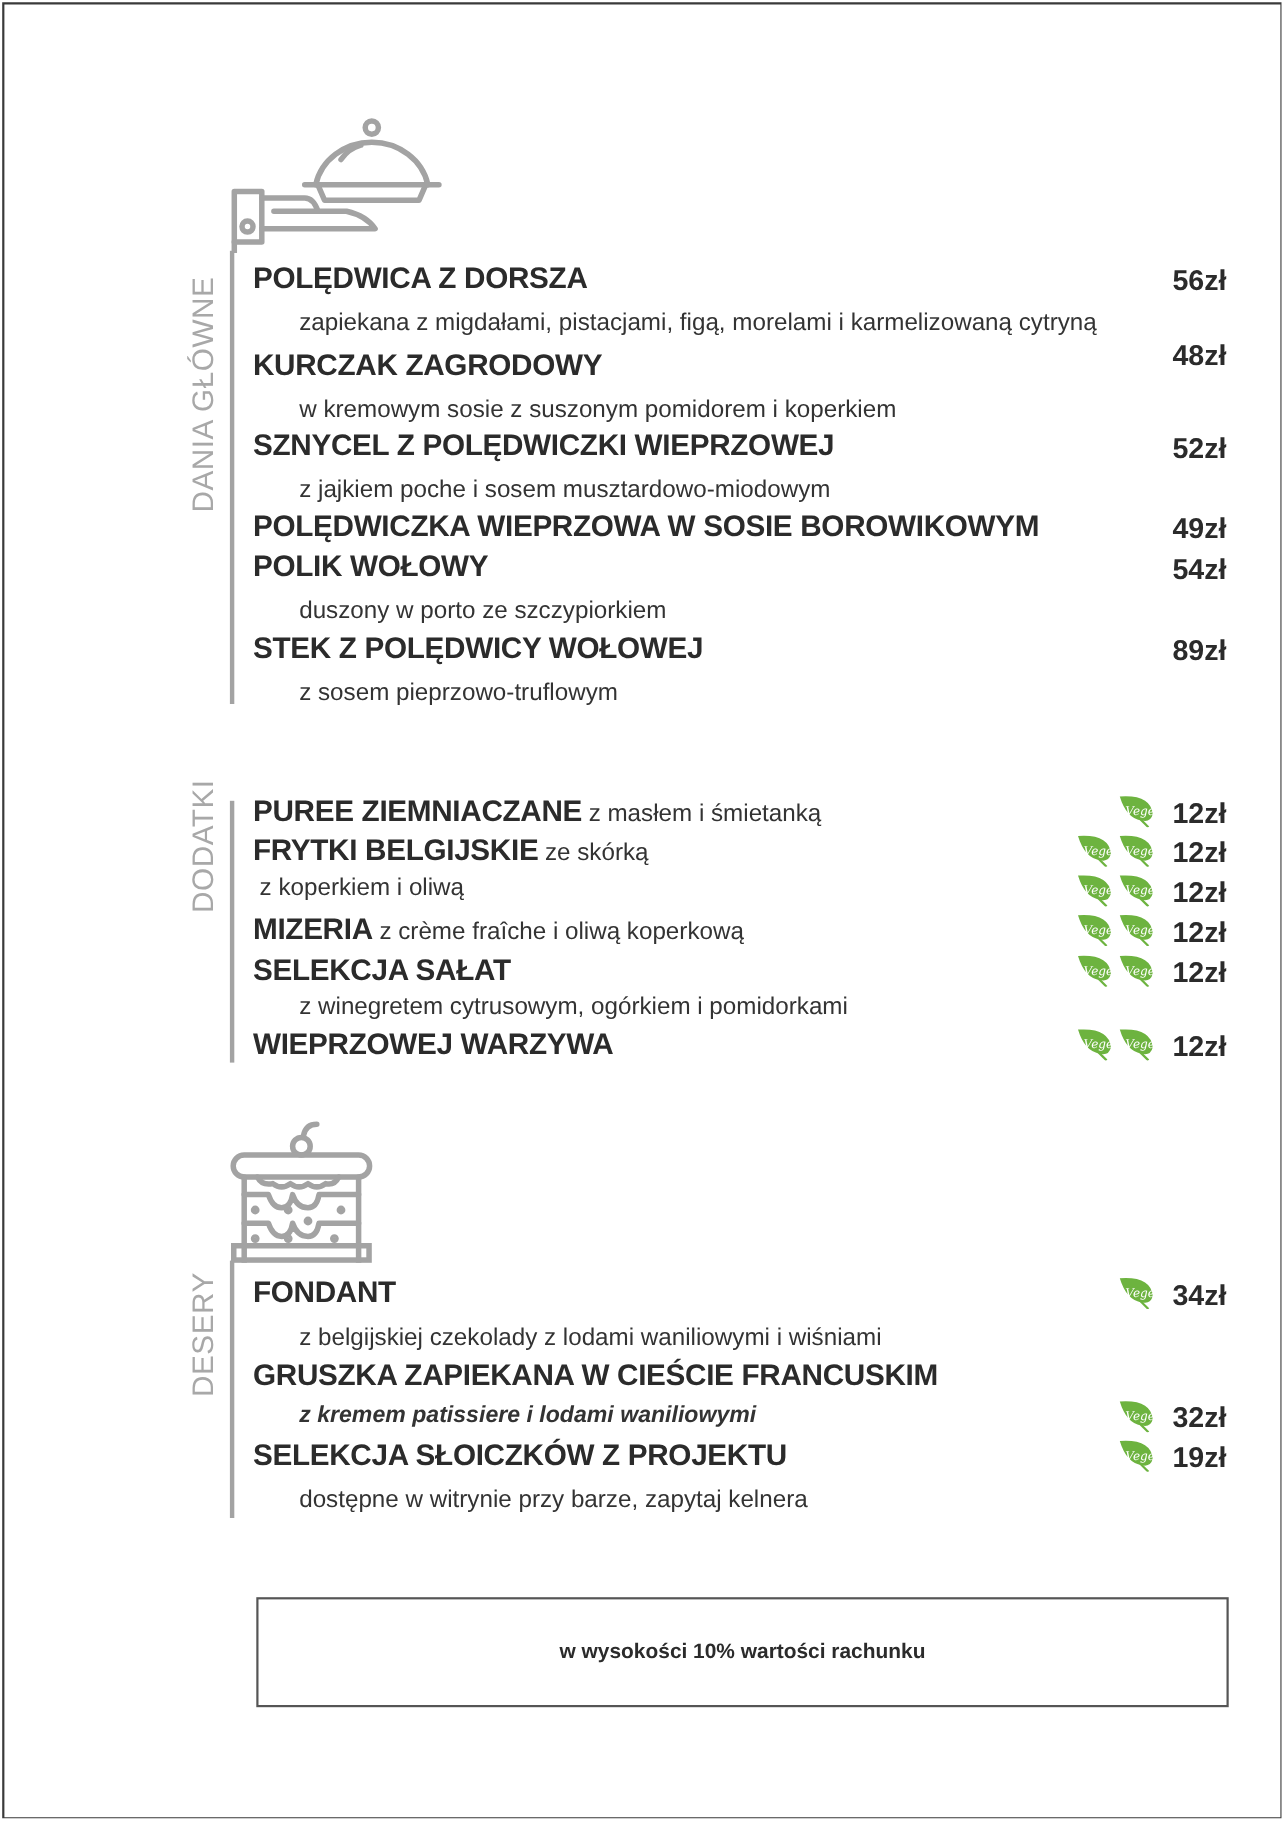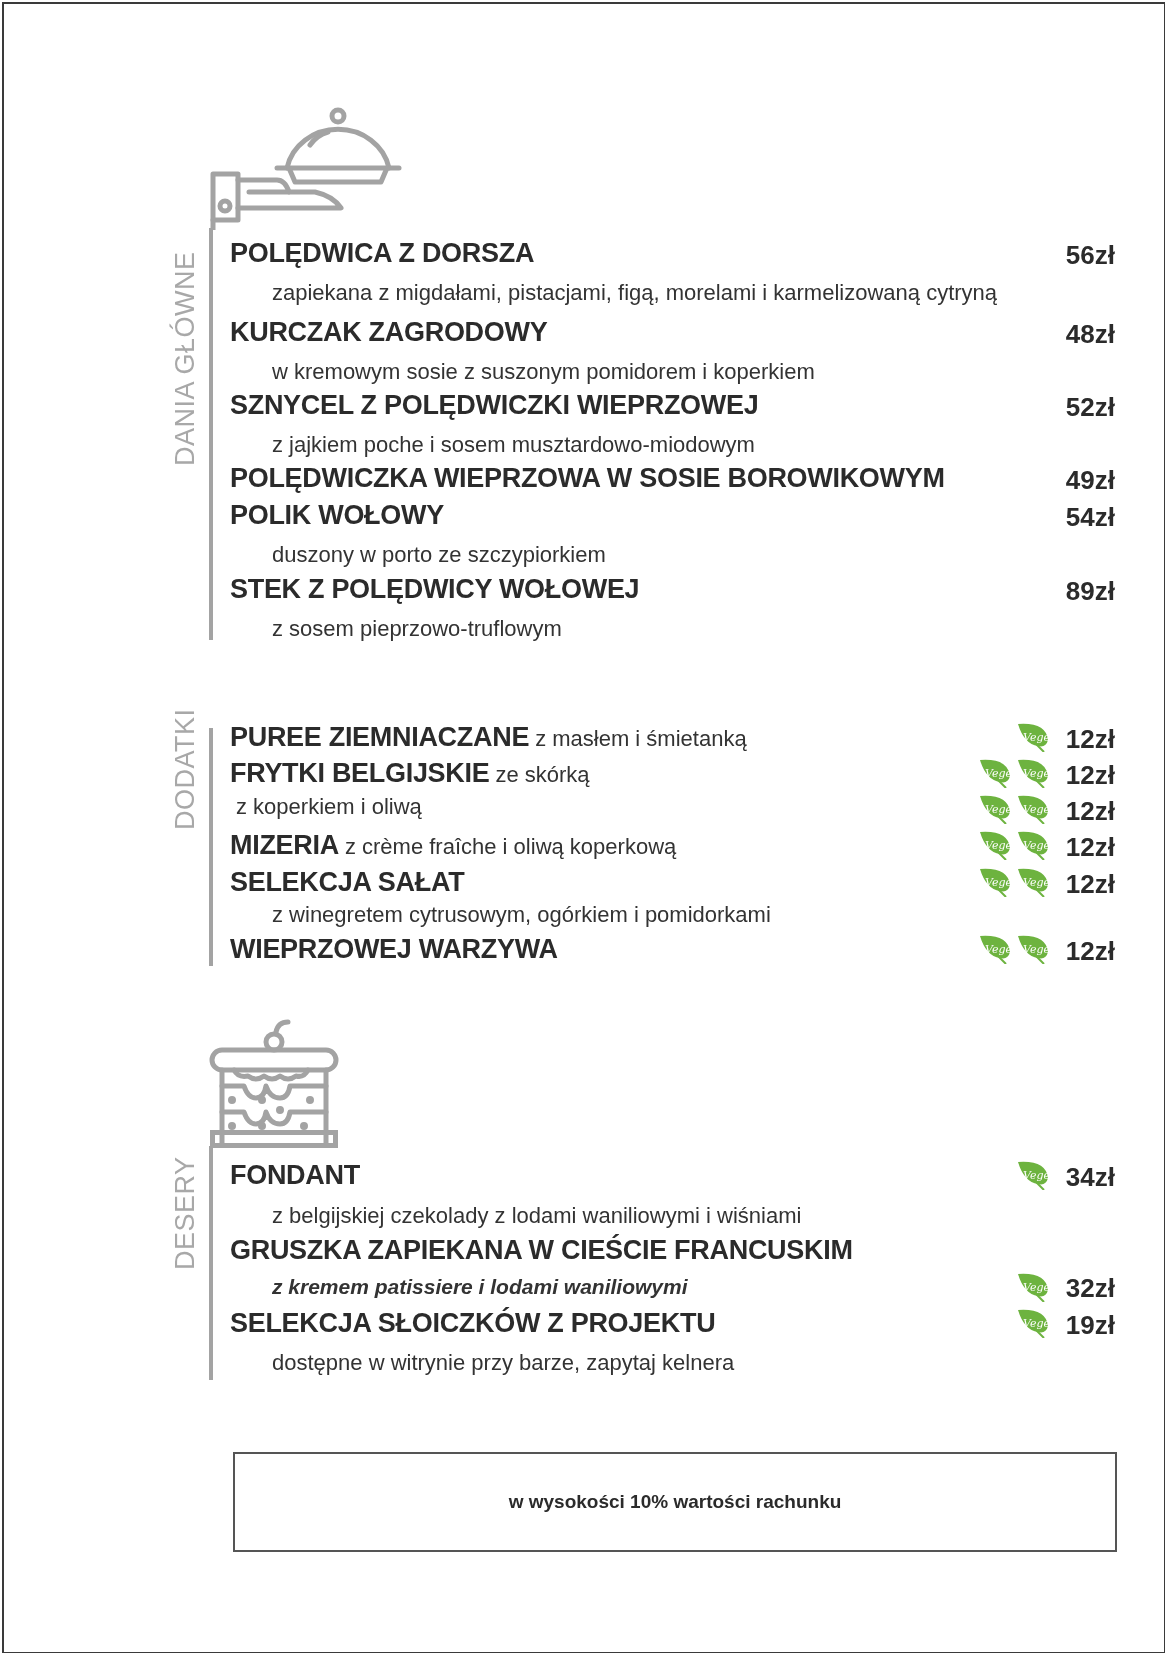--- a/index.html
+++ b/index.html
@@ -45,21 +45,21 @@
 
 <div class="row" style="top:238px">
     <span class="dish-name">POLĘDWICA Z DORSZA</span>
   </div>
 <div class="price" style="top:240px">56zł</div>
 <div class="desc" style="top:280px">zapiekana z migdałami, pistacjami, figą, morelami i karmelizowaną cytryną</div>
 
 <div class="row" style="top:317px">
     <span class="dish-name">KURCZAK ZAGRODOWY</span>
   </div>
-<div class="price" style="top:319px">48zł</div>
+<div class="price" style="top:308px">48zł</div>
 <div class="desc" style="top:359px">w kremowym sosie z suszonym pomidorem i koperkiem</div>
 
 <div class="row" style="top:390px">
     <span class="dish-name">SZNYCEL Z POLĘDWICZKI WIEPRZOWEJ</span>
   </div>
 <div class="price" style="top:392px">52zł</div>
 <div class="desc" style="top:432px">z jajkiem poche i sosem musztardowo-miodowym</div>
 
 <div class="row" style="top:463px">
     <span class="dish-name">POLĘDWICZKA WIEPRZOWA W SOSIE BOROWIKOWYM</span>

